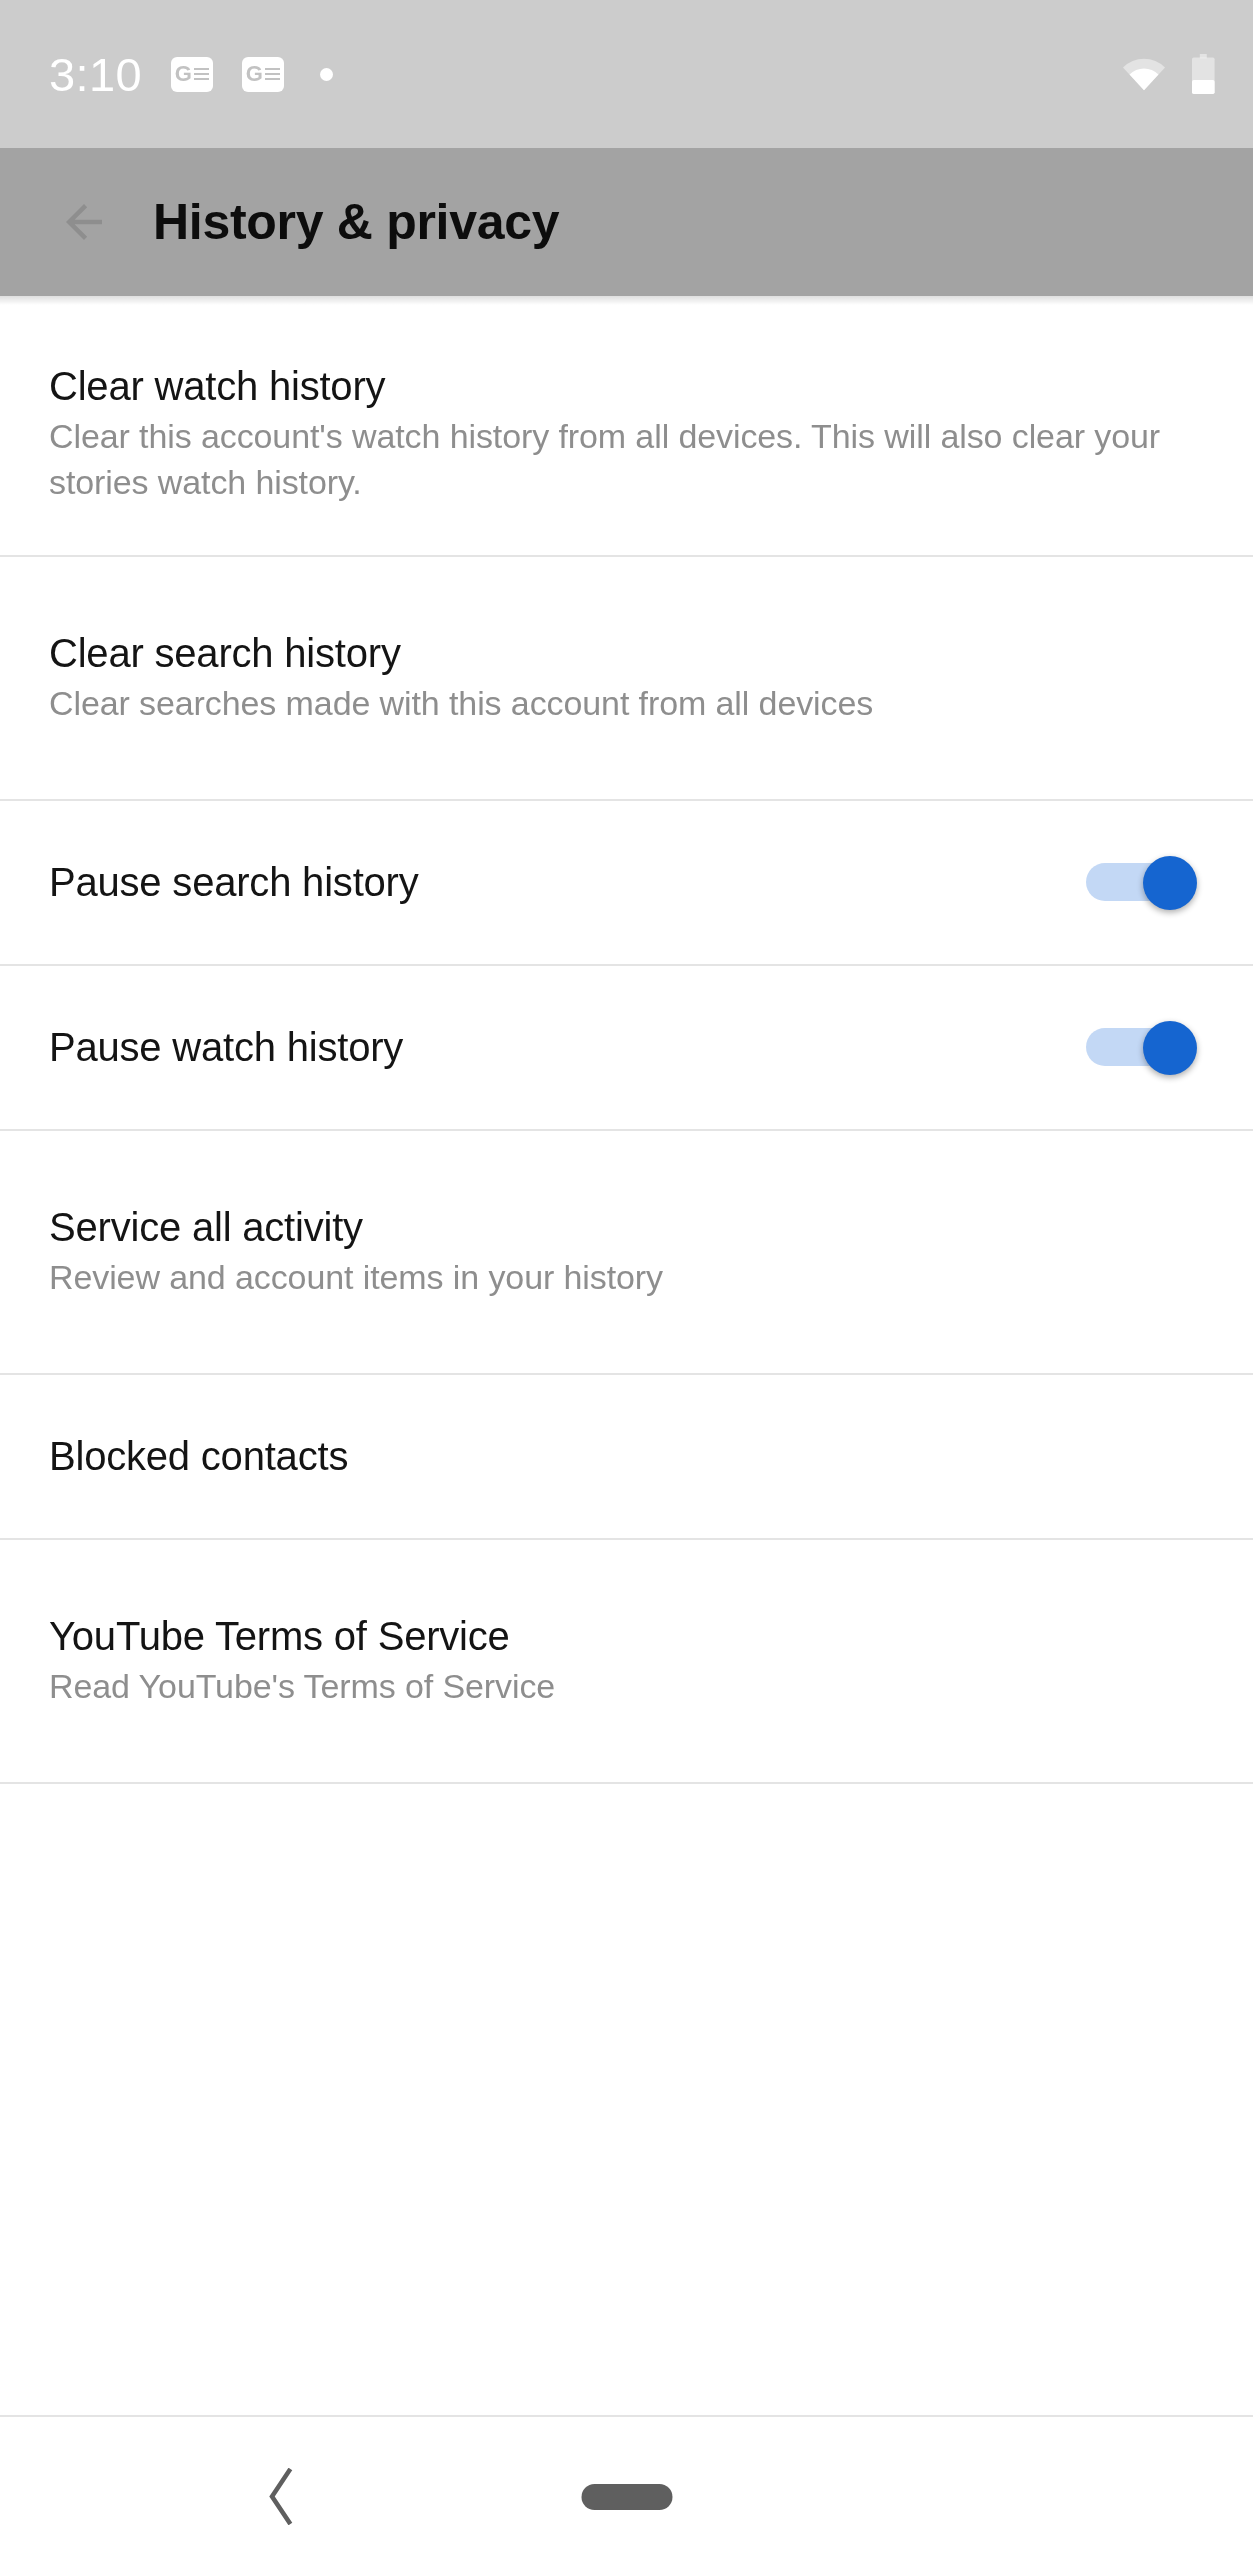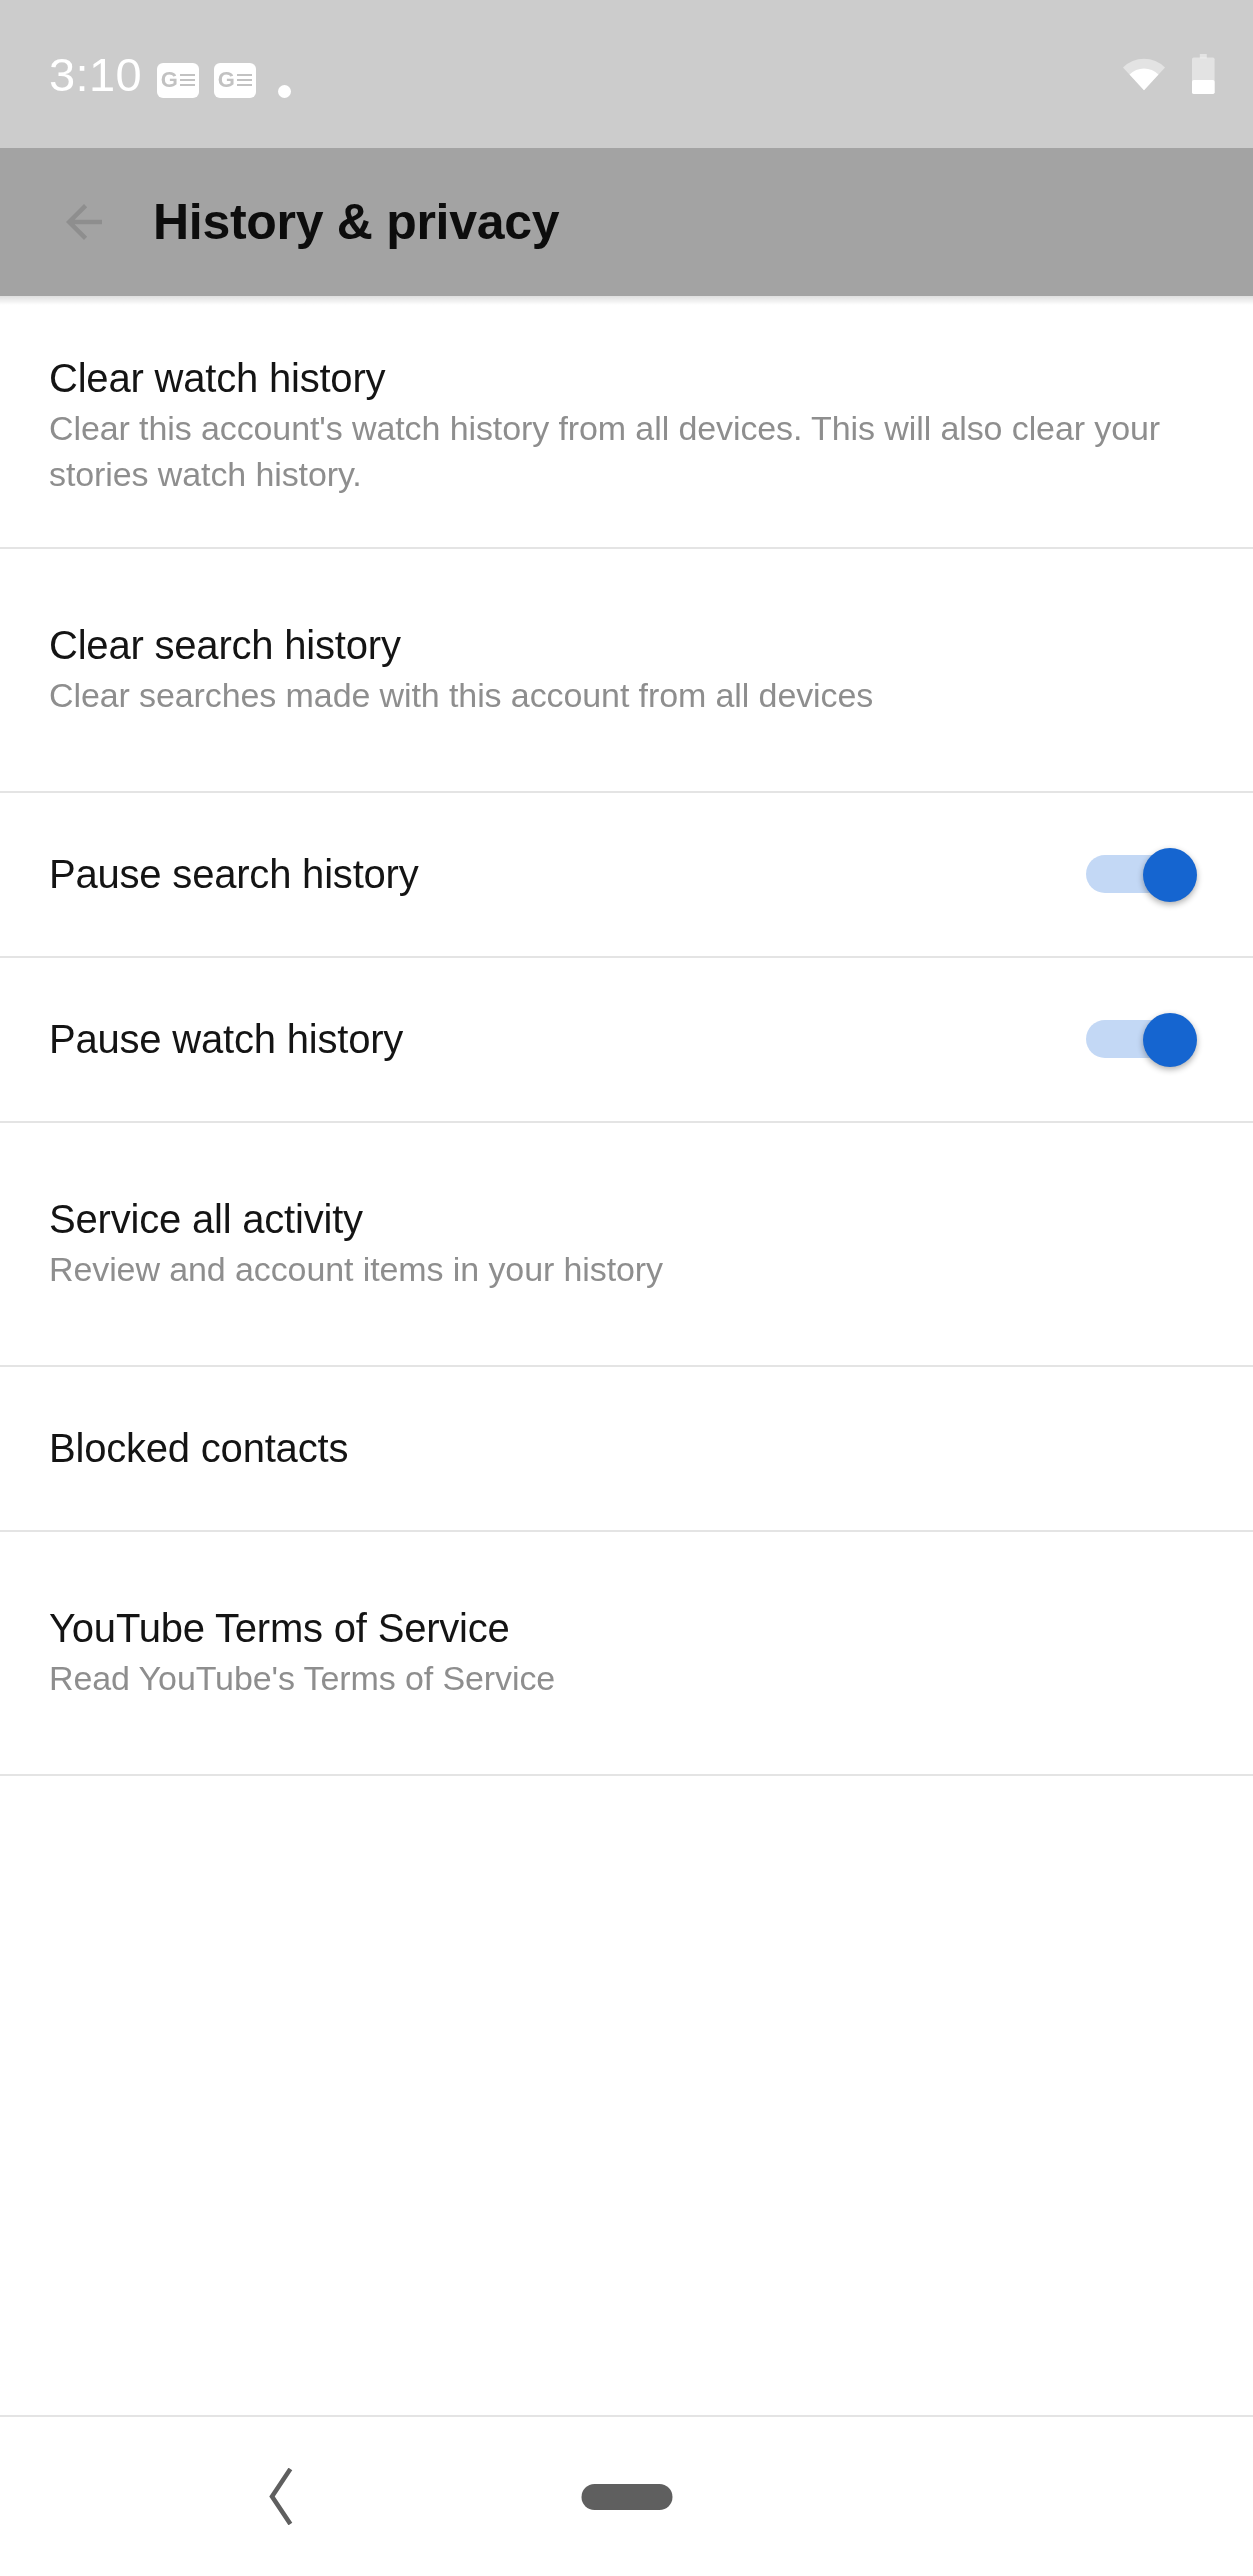--- a/index.html
+++ b/index.html
@@ -11,21 +11,21 @@
   }
   .phone { position:relative; width:1253px; height:2576px; background:#ffffff; }
 
   
   .statusbar{
     position:absolute; left:0; top:0; width:1253px; height:148px;
     background:#cccccc;
     display:flex; align-items:center;
     padding:0 38px 0 49px;
   }
-  .sb-left{ display:flex; align-items:flex-end; gap:15px; flex:1; }
+  .sb-left{ display:flex; align-items:center; gap:29px; flex:1; }
   .sb-time{
     color:#ffffff; font-size:47px; font-weight:400; letter-spacing:0.4px;
     line-height:1;
   }
   .sb-news-icon{
     width:42px; height:35px; background:#ffffff; border-radius:6.1px;
     display:flex; align-items:center; justify-content:center; gap:2.6px;
   }
   .sb-news-icon .g{
     font-size:22px; color:#c2c2c2; font-weight:700; line-height:1;
@@ -51,21 +51,21 @@
   .appbar-title{
     font-size:50px; font-weight:700; color:#0d0d0d; letter-spacing:-0.3px;
     margin-left:26px;
   }
   .appbar-shadow{
     position:absolute; left:0; top:296px; width:1253px; height:8.7px;
     background:linear-gradient(to bottom, rgba(0,0,0,0.13), rgba(0,0,0,0));
   }
 
   
-  .list{ position:absolute; left:0; top:305px; width:1253px; }
+  .list{ position:absolute; left:0; top:313px; width:1253px; }
   .row{
     position:relative; width:1253px; background:#ffffff;
     border-bottom:2.6px solid #e4e4e4;
     padding:0 49px; display:flex; align-items:center;
     cursor:pointer;
   }
   .row-text{ flex:1 1 auto; min-width:0; padding-right:17.4px; }
   .row-title{
     font-size:40px; color:#141414; font-weight:400; line-height:1.18;
     letter-spacing:-0.2px;

